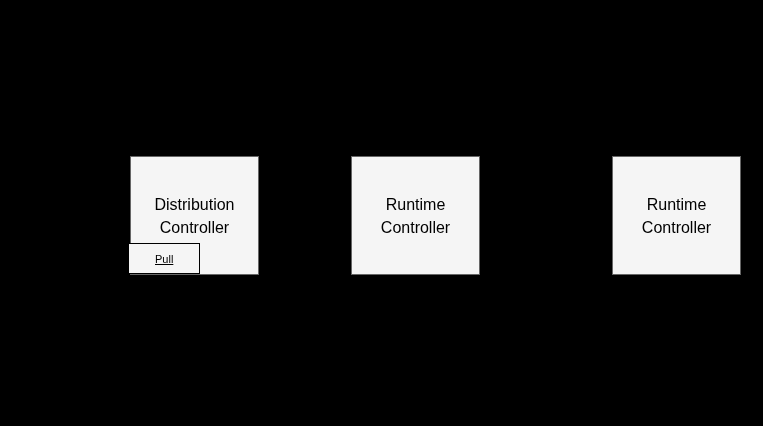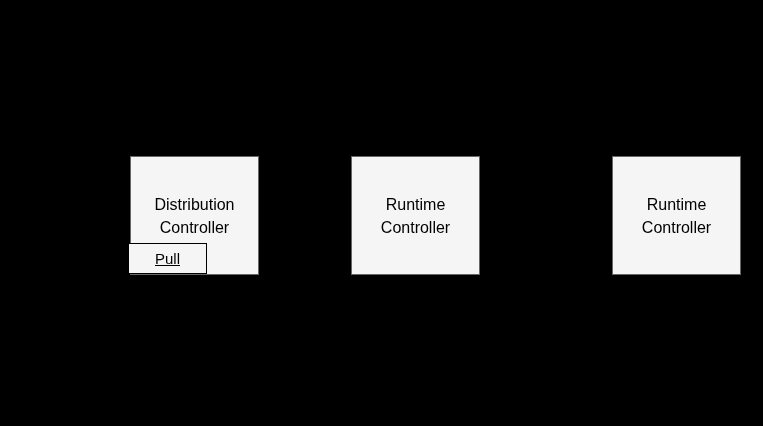--- a/index.html
+++ b/index.html
@@ -50,21 +50,21 @@
     height: 31px;
     padding: 0 10px;
     background: var(--badge-fill);
     border: 1px solid var(--badge-stroke);
     display: flex;
     align-items: center;
     justify-content: center;
   }
   .badge-label {
     color: var(--text-color);
-    font-size: 15px;
+    font-size: 11px;
     white-space: nowrap;
     text-decoration: underline;
   }
 </style>
 </head>
 <body>
 
 <div class="canvas">
 
   <div class="node node-pos-0">

